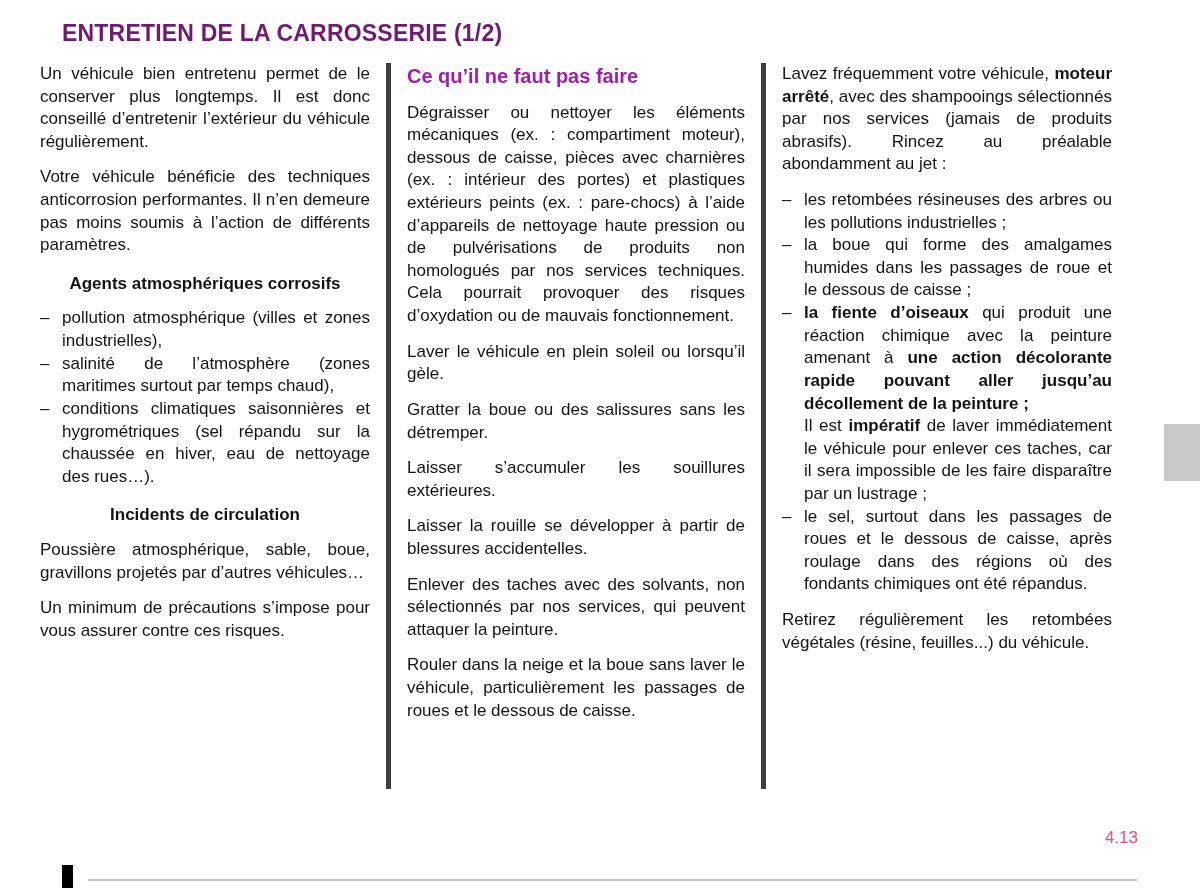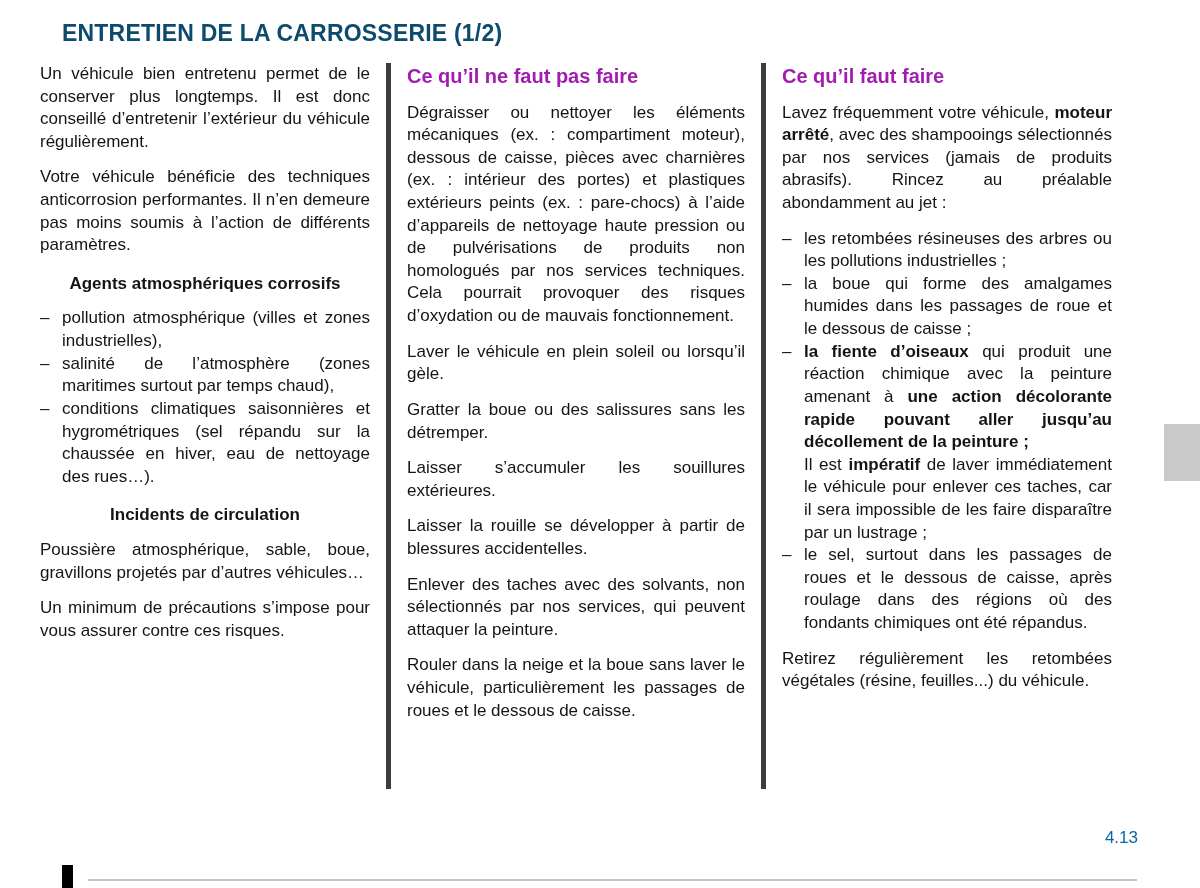--- a/index.html
+++ b/index.html
@@ -4,40 +4,40 @@
 <style>
   html,body{margin:0;padding:0;background:#ffffff;}
   body{
     width:1200px;height:888px;position:relative;overflow:hidden;
     font-family:"Liberation Sans", sans-serif;color:#121212;
     -webkit-font-smoothing:antialiased;
   }
   .page{position:relative;width:1200px;height:888px;}
   h1.page-title{
     margin:0;padding:20px 0 16px 62px;
-    font-size:23px;font-weight:bold;letter-spacing:0.2px;color:#0c4a6e;
+    font-size:23px;font-weight:bold;letter-spacing:0.2px;color:#701a75;
   }
   .content{display:flex;align-items:flex-start;padding-left:40px;}
   .col{font-size:17px;line-height:1.33;text-align:justify;color:#141414;}
   .col-1{width:330px;}
   .col-2{width:338px;}
   .col-3{width:330px;}
   .divider{width:5px;height:726px;background:#3d3d3d;margin:0 16px;flex:none;}
   .col h2{font-size:20px;font-weight:bold;margin:0 0 12px;text-align:left;color:#a21caf;}
   p.para{margin:0 0 13px;}
   p.para.tight{margin-top:12px;}
   p.subhead{font-weight:bold;margin:16px 0 12px;text-align:center;}
   p.subhead.tight{margin-bottom:2px;}
   .list{margin:0 0 13px;}
   .li{display:flex;margin:0;}
   .dash{width:22px;flex:none;}
   .li-body{flex:1;text-align:justify;}
   b{font-weight:bold;}
   .page-number{
-    position:absolute;top:828px;right:62px;font-size:17px;color:#0369a1;
+    position:absolute;top:828px;right:62px;font-size:17px;color:#ec4899;
   }
   .footer-rule{
     position:absolute;left:88px;top:879px;width:1049px;height:2px;background:#c4c4c4;
   }
   .print-mark{
     position:absolute;left:62px;top:865px;width:11px;height:23px;background:#000;
   }
   .section-tab{
     position:absolute;right:0;top:424px;width:36px;height:57px;background:#c9c9c9;
   }
@@ -83,21 +83,20 @@
         <p class="para"><span>Gratter la boue ou des salissures sans les détremper.</span></p>
         <p class="para"><span>Laisser s’accumuler les souillures extérieures.</span></p>
         <p class="para"><span>Laisser la rouille se développer à partir de blessures accidentelles.</span></p>
         <p class="para"><span>Enlever des taches avec des solvants, non sélectionnés par nos services, qui peuvent attaquer la peinture.</span></p>
         <p class="para"><span>Rouler dans la neige et la boue sans laver le véhicule, particulièrement les passages de roues et le dessous de caisse.</span></p>
       </div>
 
     <div class="divider"></div>
 
     <div class="col col-3">
-      <h2>Ce qu’il faut faire</h2>
     <p class="para"><span>Lavez fréquemment votre véhicule, </span><b>moteur arrêté</b><span>, avec des shampooings sélectionnés par nos services (jamais de produits abrasifs). Rincez au préalable abondamment au jet :</span></p>
         <div class="list">
           <div class="li">
             <span class="dash">–</span>
             <div class="li-body"><span>les retombées résineuses des arbres ou les pollutions industrielles ;</span></div>
           </div>
           <div class="li">
             <span class="dash">–</span>
             <div class="li-body"><span>la boue qui forme des amalgames humides dans les passages de roue et le dessous de caisse ;</span></div>
           </div>

